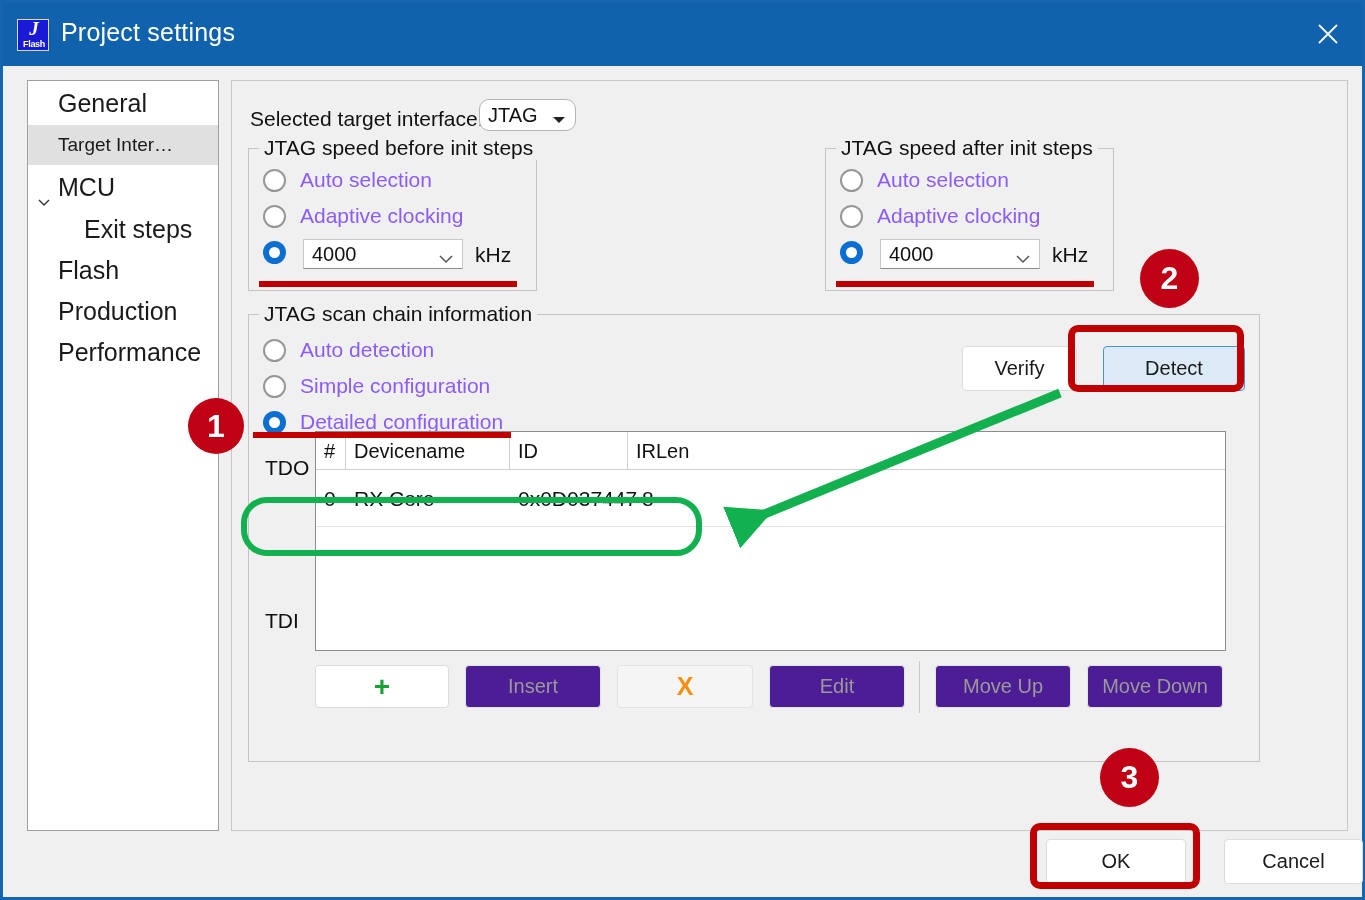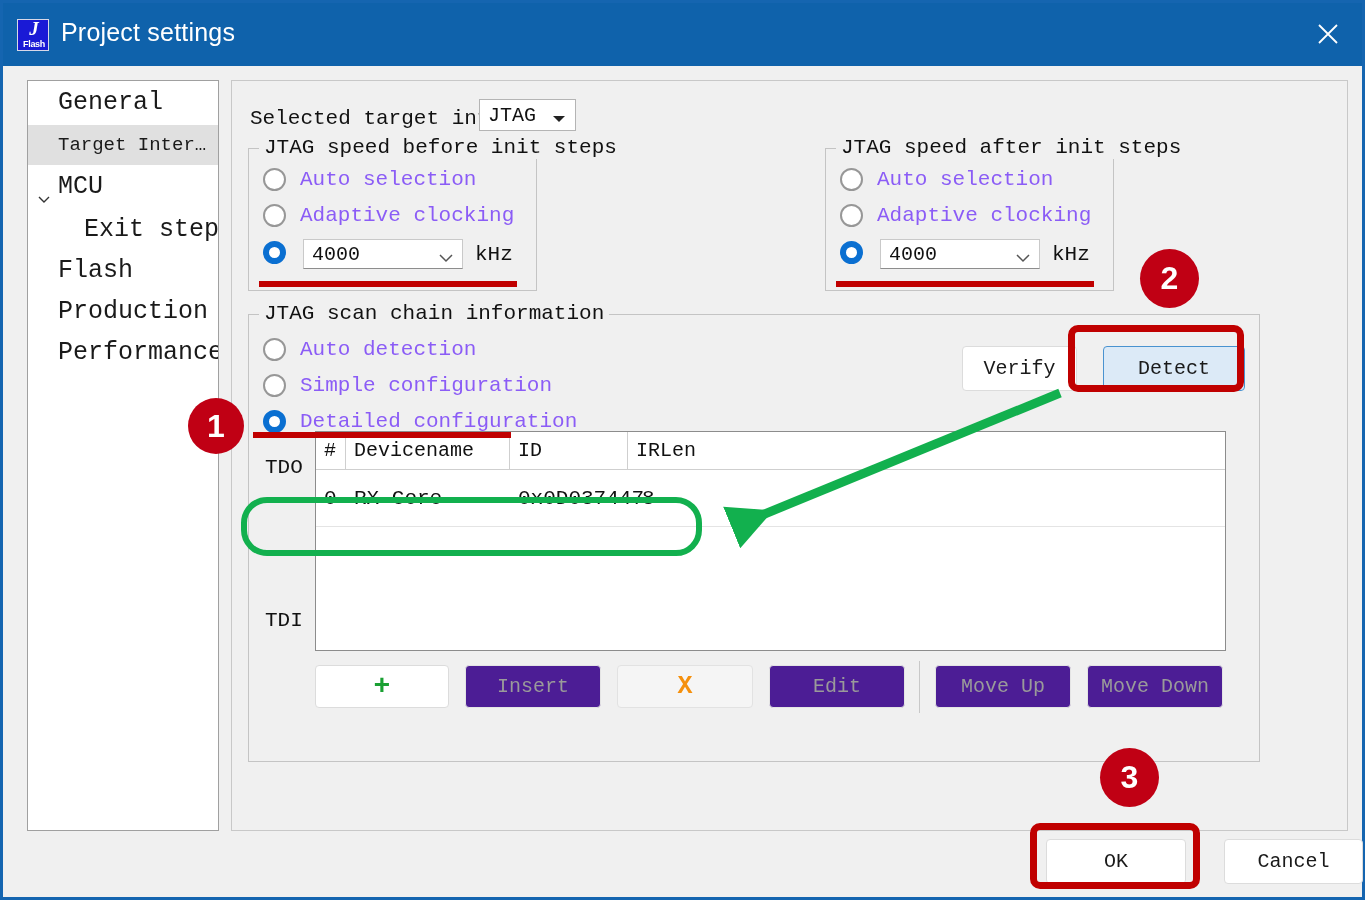--- a/index.html
+++ b/index.html
@@ -82,21 +82,20 @@
     cursor: pointer;
   }
   #close-btn svg { display: block; }
 
   
   #body-area {
     position: absolute;
     left: 0; top: 63px;
     right: 0; bottom: 0;
     background: #f0f0f0;
-    font-family: Liberation Mono, monospace;
   }
 
   
   #sidebar {
     position: absolute;
     left: 24px; top: 14px;
     width: 192px; height: 751px;
     background: #ffffff;
     border: 1px solid #a0a0a0;
     box-sizing: border-box;
@@ -350,21 +349,21 @@
         <span>Production</span>
       </div>
       <div class="side-item side-lvl0" style="height:41px;line-height:41px;">
         <span>Performance</span>
       </div>
     </div>
 
     <div id="content-panel">
 
       <div class="lbl" style="left:18px; top:26px; font-size:21px;">Selected target interface:</div>
-      <div class="combo" style="left:247px; top:18px; width:97px; height:32px;">
+      <div class="combo" style="left:247px; top:18px; width:97px; height:32px;border-radius:10px;">
         <span class="ctext">JTAG</span>
         <span class="carrow">
           <svg width="14" height="9" viewBox="0 0 14 9">
               <path d="M1 1.5 L7 7.5 L13 1.5" fill="#222"></path>
             </svg>
         </span>
       </div>
 
       <div class="groupbox" style="left:16px; top:67px; width:289px; height:143px;">
         <div class="group-title">JTAG speed before init steps</div>

